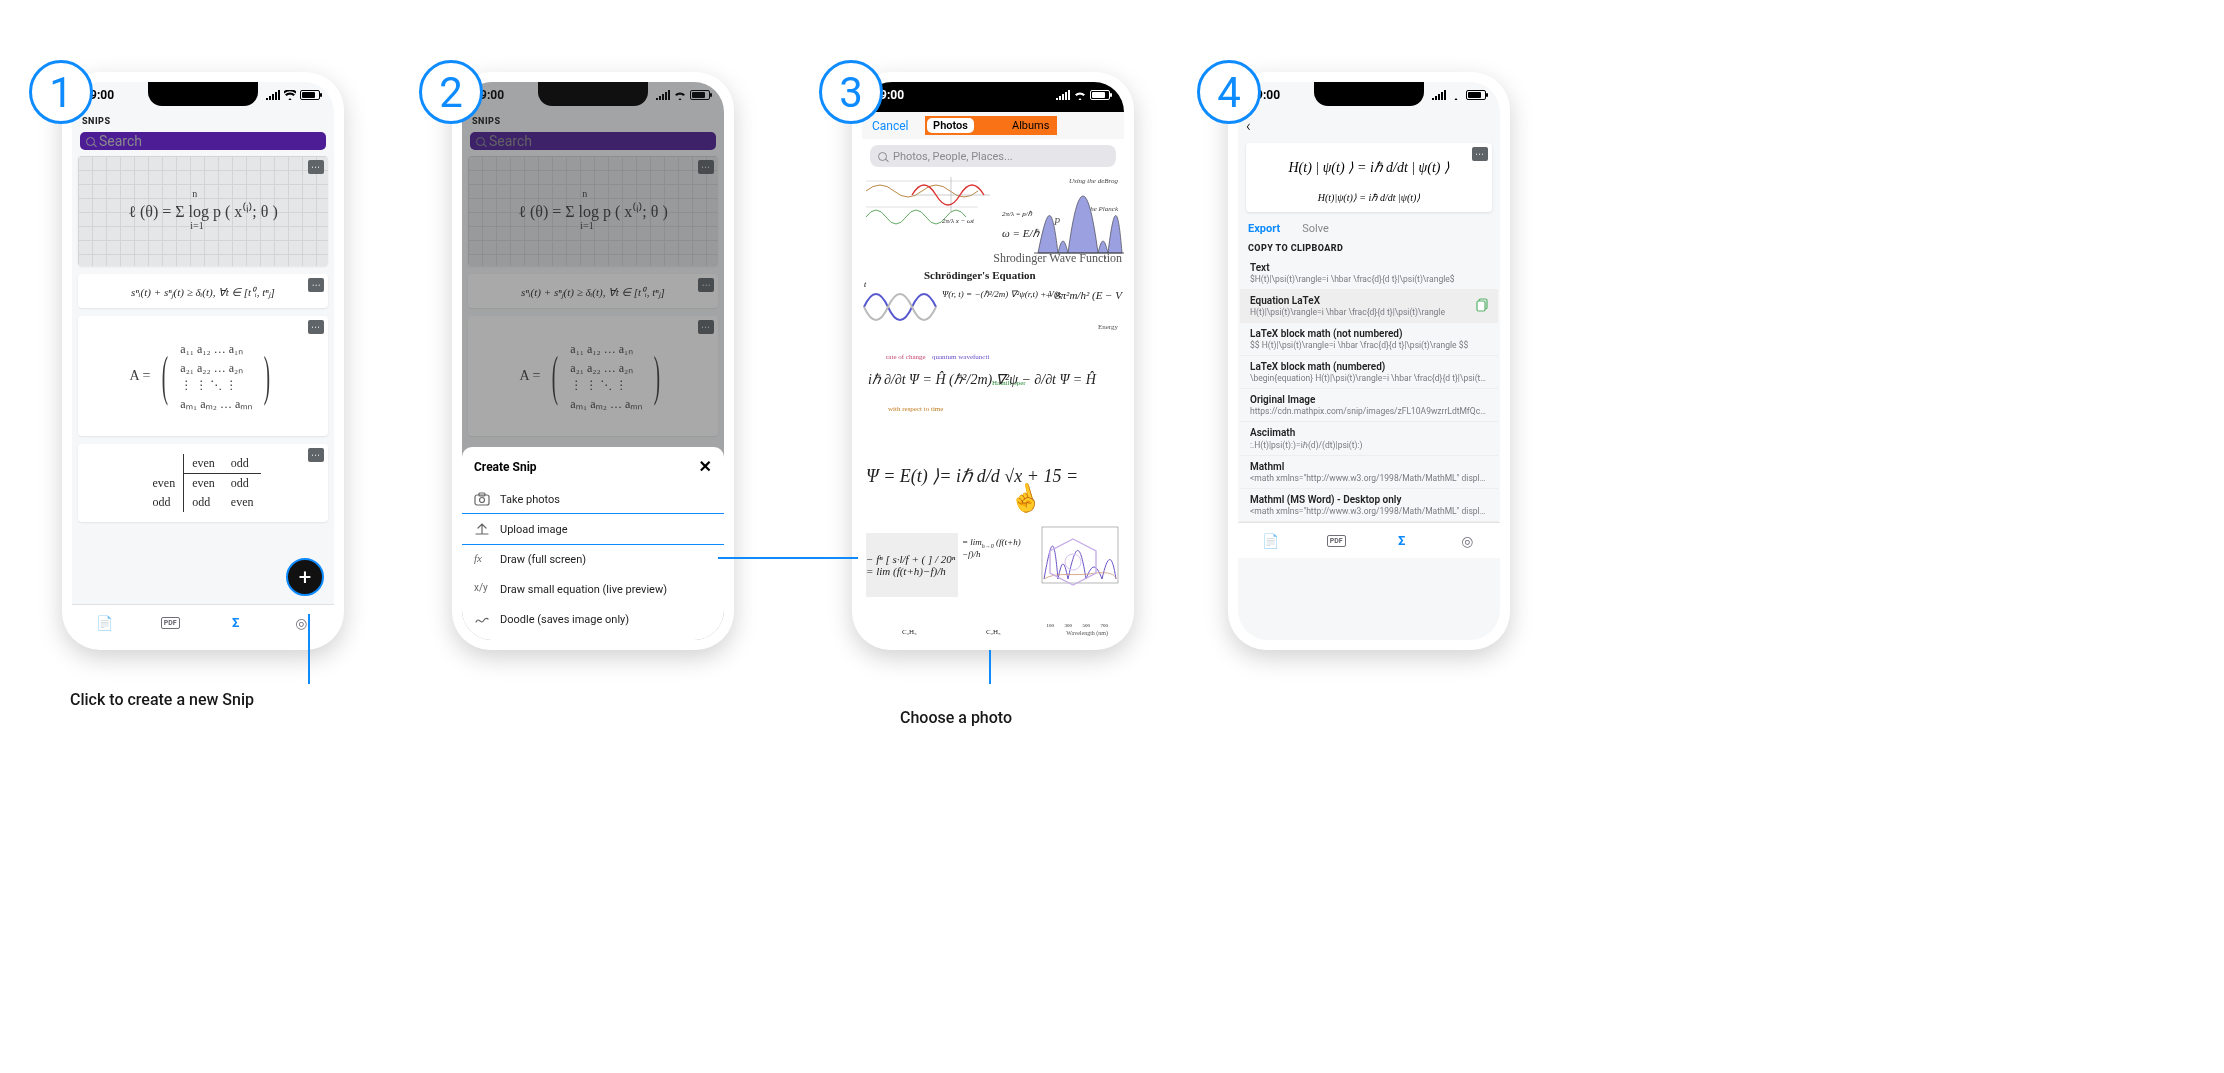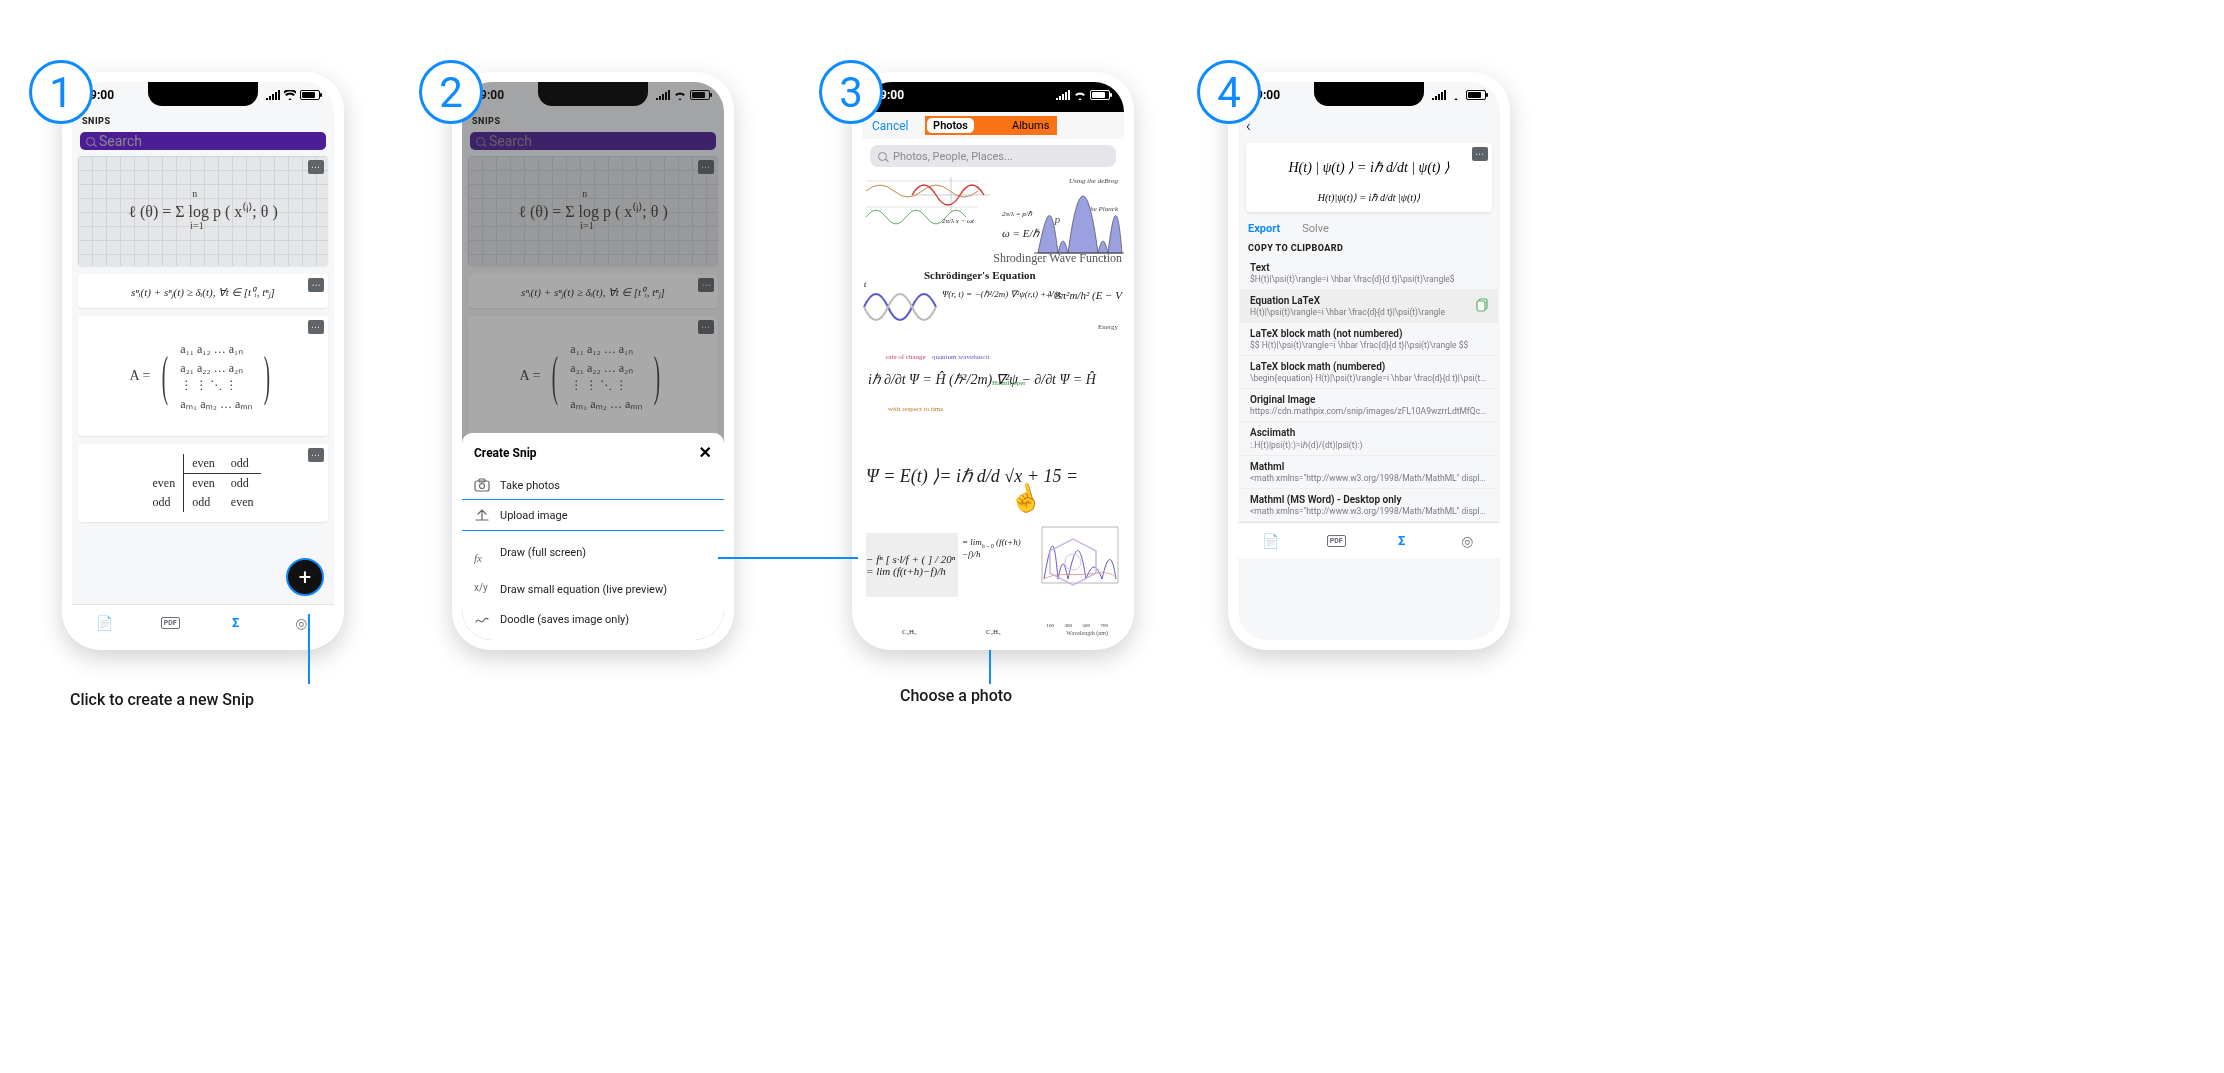--- a/index.html
+++ b/index.html
@@ -412,21 +412,21 @@
       </div>
       <div class="sheet-item hl">
         <span class="sheet-ic">
           <svg viewBox="0 0 16 14">
               <path d="M8 11V3M4 6l4-4 4 4M2 12h12" fill="none" stroke="#666" stroke-width="1.2" stroke-linecap="round"></path>
             </svg>
         </span>
         <span>Upload image</span>
       </div>
       <div class="sheet-item">
-        <span class="sheet-ic" style="font-style:italic; font-family:Georgia; color:#666;margin-top:14px;">fx</span>
+        <span class="sheet-ic" style="font-style:italic; font-family:Georgia; color:#666;">fx</span>
         <span>Draw (full screen)</span>
       </div>
       <div class="sheet-item">
         <span class="sheet-ic" style="color:#666; font-size:10px;">x/y</span>
         <span>Draw small equation (live preview)</span>
       </div>
       <div class="sheet-item">
         <span class="sheet-ic">
           <svg viewBox="0 0 16 14">
               <path d="M2 10c3-6 5 4 8-2 2-3 4-1 4-1" fill="none" stroke="#666" stroke-width="1.2" stroke-linecap="round"></path>
@@ -625,13 +625,13 @@
   </div>
 </div>
 
 <div class="conn conn-v" style="left:308px; top:614px; height:70px;"></div>
 
 <div class="conn conn-h" style="left:718px; top:557px; width:140px;"></div>
 
 <div class="conn conn-v" style="left:989px; top:650px; height:34px;"></div>
 
 <div class="caption" style="left:70px; top:690px;">Click to create a new Snip</div>
-<div class="caption" style="left:900px; top:686px;text-align:center;">Choose a photo</div>
+<div class="caption" style="left:900px; top:708px;text-align:center;">Choose a photo</div>
 
 </body></html>

